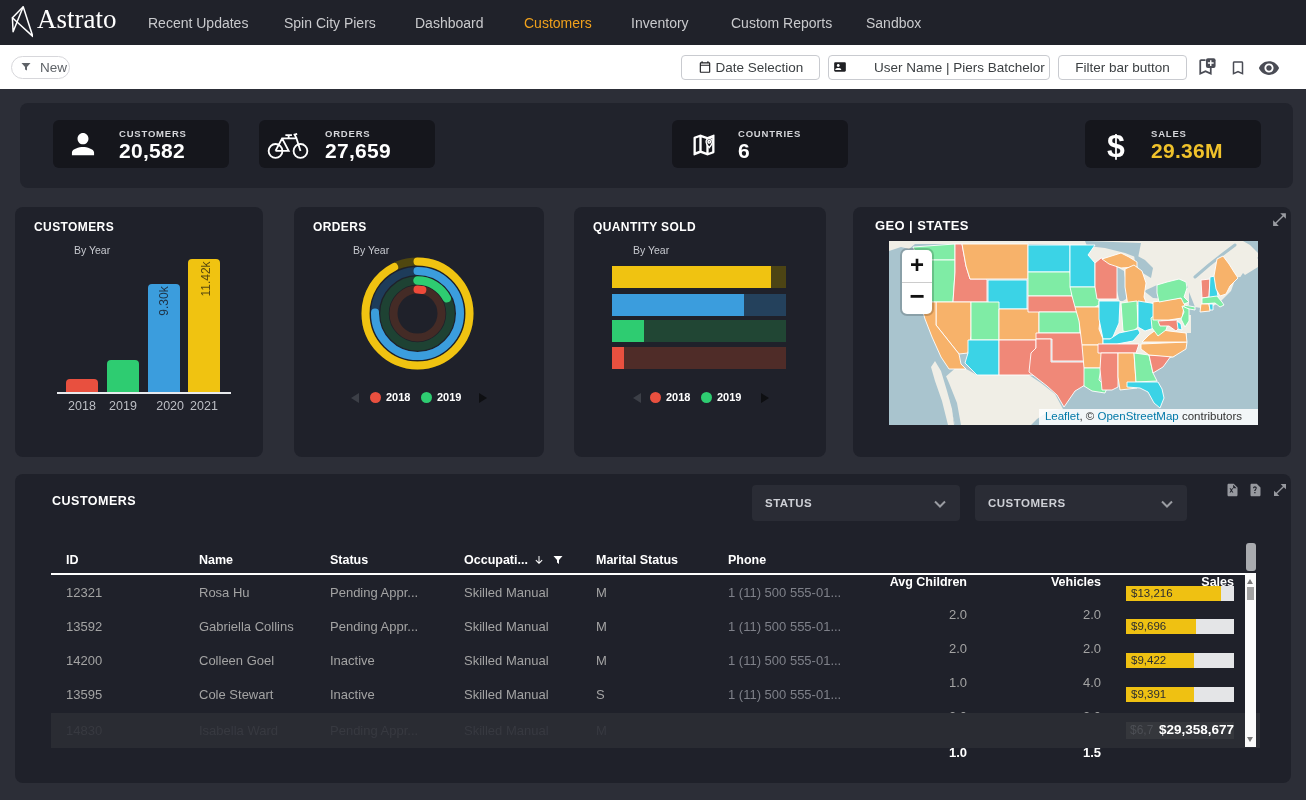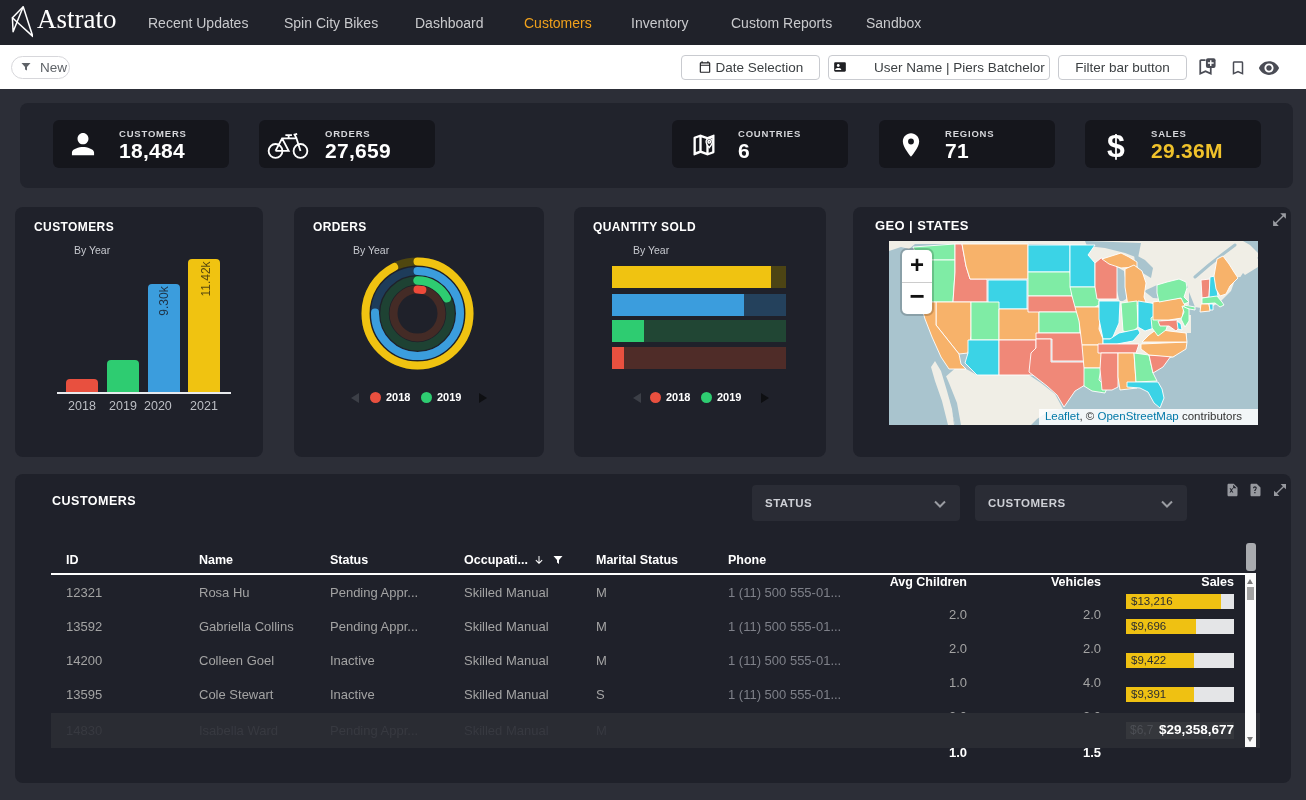--- a/index.html
+++ b/index.html
@@ -43,21 +43,21 @@
 </head>
 <body>
 
 <div id="nav">
   <svg width="22" height="33" viewBox="11.5 5.5 22 33" style="position:absolute;left:11px;top:5px" fill="none" stroke="#fff" stroke-width="1.5" stroke-linejoin="round">
     <path d="M12.9 18.2 L23.7 7.3 L33.3 36.9 Z"></path>
     <path d="M12.9 18.2 L13.6 32.3 L23.7 7.3"></path>
   </svg>
   <span class="brand">Astrato</span>
   <a style="left:148px">Recent Updates</a>
-  <a style="left:284px">Spin City Bikes</a>
+  <a style="left:284px">Spin City Piers</a>
   <a style="left:415px">Dashboard</a>
   <a style="left:524px" class="active">Customers</a>
   <a style="left:631px">Inventory</a>
   <a style="left:731px">Custom Reports</a>
   <a style="left:866px">Sandbox</a>
 </div>
 
 <div id="toolbar">
   <div class="pillnew">
     <svg width="12" height="12" viewBox="0 0 24 24" style="vertical-align:-1px;margin-left:8px" fill="#5f6368">
@@ -90,45 +90,38 @@
       <path d="M12 4.5C7 4.5 2.7 7.6 1 12c1.7 4.4 6 7.5 11 7.5s9.3-3.1 11-7.5c-1.7-4.4-6-7.5-11-7.5zM12 17c-2.8 0-5-2.2-5-5s2.2-5 5-5 5 2.2 5 5-2.2 5-5 5zm0-8c-1.7 0-3 1.3-3 3s1.3 3 3 3 3-1.3 3-3-1.3-3-3-3z"></path>
     </svg>
 </div>
 
 <div id="band">
   <div class="tile" style="left:33px">
     <svg width="32" height="32" viewBox="0 0 24 24" fill="#fff" style="left:14px;top:8px">
         <path d="M12 12.2c2.3 0 4.1-1.9 4.1-4.2S14.3 3.8 12 3.8 7.9 5.7 7.9 8s1.8 4.2 4.1 4.2zm0 2.1c-2.8 0-8.3 1.4-8.3 4.1v2h16.6v-2c0-2.7-5.5-4.1-8.3-4.1z"></path>
       </svg>
     <div class="lab">CUSTOMERS</div>
-      <div class="val">18,484</div>
+      <div class="val">20,582</div>
   </div>
   <div class="tile" style="left:239px">
     <svg width="42" height="30" viewBox="0 0 64 44" fill="none" stroke="#fff" stroke-width="2.8" style="left:8px;top:10px">
       <circle cx="13" cy="31" r="10.5"></circle>
         <circle cx="51" cy="31" r="10.5"></circle>
       <path d="M13 31 L23 12 L45 12 L51 31 M23 12 L33 31 L13 31 M28 7 L38 7 M33 7 L33 12 M45 12 L42 6 L46 5"></path>
     </svg>
     <div class="lab">ORDERS</div>
       <div class="val">27,659</div>
   </div>
   <div class="tile" style="left:652px">
     <svg width="28" height="28" viewBox="0 0 24 24" fill="#fff">
         <path d="M20.5 3l-5.6 2.2L9 3.1 3.6 4.9c-.3.1-.6.4-.6.8v14.8c0 .3.3.5.6.4l5.5-2.1 5.9 2.1 5.4-1.8c.3-.1.6-.4.6-.8V3.4c0-.3-.3-.5-.5-.4zM10 5.5l4 1.4v11.5l-4-1.4V5.5zm-5 .9 3-1v11.5l-3 1.1V6.4zm14 11.2-3 1V7.2l3-1.1v11.5z"></path>
         <path d="M16.5 6.5a2.7 2.7 0 0 0-2.7 2.7c0 1.8 2.7 5 2.7 5s2.7-3.2 2.7-5a2.7 2.7 0 0 0-2.7-2.7zm0 3.8a1.1 1.1 0 1 1 0-2.2 1.1 1.1 0 0 1 0 2.2z" fill="#15161c" stroke="#fff" stroke-width="1.2"></path>
       </svg>
     <div class="lab">COUNTRIES</div>
       <div class="val">6</div>
-  </div>
-  <div class="tile" style="left:859px">
-    <svg width="28" height="28" viewBox="0 0 24 24" fill="#fff">
-        <path d="M12 2C8.1 2 5 5.1 5 9c0 5.2 7 13 7 13s7-7.8 7-13c0-3.9-3.1-7-7-7zm0 9.5A2.5 2.5 0 1 1 12 6.5a2.5 2.5 0 0 1 0 5z"></path>
-      </svg>
-    <div class="lab">REGIONS</div>
-      <div class="val">71</div>
   </div>
   <div class="tile" style="left:1065px">
     <svg width="26" height="32" viewBox="0 0 16 22">
         <text x="8" y="18" text-anchor="middle" font-family="Liberation Sans" font-size="22" font-weight="bold" fill="#fff">$</text>
       </svg>
     <div class="lab">SALES</div>
       <div class="val" style="color:#f0c22b">29.36M</div>
   </div>
 </div>
 
@@ -137,21 +130,21 @@
   <div class="csub">By Year</div>
   <div class="abs" style="left:42px;top:185px;width:174px;height:2px;background:#e8eaed"></div>
   <div class="abs" style="left:51px;top:172px;width:32px;height:13px;background:#e8503f;border-radius:4px 4px 0 0"></div>
   <div class="abs" style="left:92px;top:153px;width:32px;height:32px;background:#2ecc71;border-radius:4px 4px 0 0"></div>
   <div class="abs" style="left:133px;top:77px;width:32px;height:108px;background:#3b9ddd;border-radius:4px 4px 0 0"></div>
   <div class="abs" style="left:173px;top:52px;width:32px;height:133px;background:#f0c311;border-radius:4px 4px 0 0"></div>
   <div class="abs" style="left:129px;top:87px;width:40px;height:14px;line-height:14px;text-align:center;font-size:12px;color:#1f3346;transform:rotate(-90deg)">9.30k</div>
   <div class="abs" style="left:169px;top:65px;width:44px;height:14px;line-height:14px;text-align:center;font-size:12px;color:#5a4a10;transform:rotate(-90deg)">11.42k</div>
   <div class="abs" style="left:47px;top:192px;width:40px;text-align:center;font-size:12.5px;color:#bcbec4">2018</div>
   <div class="abs" style="left:88px;top:192px;width:40px;text-align:center;font-size:12.5px;color:#bcbec4">2019</div>
-  <div class="abs" style="left:129px;top:192px;width:40px;text-align:left;font-size:12.5px;color:#bcbec4">2020</div>
+  <div class="abs" style="left:129px;top:192px;width:40px;text-align:right;font-size:12.5px;color:#bcbec4">2020</div>
   <div class="abs" style="left:169px;top:192px;width:40px;text-align:center;font-size:12.5px;color:#bcbec4">2021</div>
 </div>
 <div class="card" id="card2" style="left:294px;width:250px">
   <div class="ctitle">ORDERS</div>
   <div class="csub">By Year</div>
   <svg width="250" height="250" style="position:absolute;left:0;top:0">
     <g transform="rotate(-90 125 106.5)">
       <circle cx="125" cy="105" r="52" fill="none" stroke="#50470f" stroke-width="8"></circle>
       <circle cx="125" cy="105" r="52" fill="none" stroke="#f0c311" stroke-width="8" stroke-linecap="round" stroke-dasharray="302 400"></circle>
       <circle cx="125" cy="105" r="42.5" fill="none" stroke="#1e3c5a" stroke-width="8"></circle>
@@ -325,21 +318,21 @@
   <div class="abs" style="left:36px;top:99px;width:1194px;height:2px;background:#fff"></div>
 
   <div class="rcell" style="left:51px;top:111px">12321</div>
   <div class="rcell" style="left:184px;top:111px">Rosa Hu</div>
   <div class="rcell" style="left:315px;top:111px">Pending Appr...</div>
   <div class="rcell" style="left:449px;top:111px">Skilled Manual</div>
   <div class="rcell" style="left:581px;top:111px">M</div>
   <div class="rcell" style="left:713px;top:111px;color:#7e8089">1 (11) 500 555-01...</div>
   <div class="rcell num" style="left:852px;top:111px;width:100px">2.0</div>
   <div class="rcell num" style="left:986px;top:111px;width:100px">2.0</div>
-  <div class="sbar" style="top:120px">
+  <div class="sbar" style="top:112px">
       <div class="sfill" style="width:95px"></div>
       <span>$13,216</span>
     </div>
 
   <div class="rcell" style="left:51px;top:145px">13592</div>
   <div class="rcell" style="left:184px;top:145px">Gabriella Collins</div>
   <div class="rcell" style="left:315px;top:145px">Pending Appr...</div>
   <div class="rcell" style="left:449px;top:145px">Skilled Manual</div>
   <div class="rcell" style="left:581px;top:145px">M</div>
   <div class="rcell" style="left:713px;top:145px;color:#7e8089">1 (11) 500 555-01...</div>

